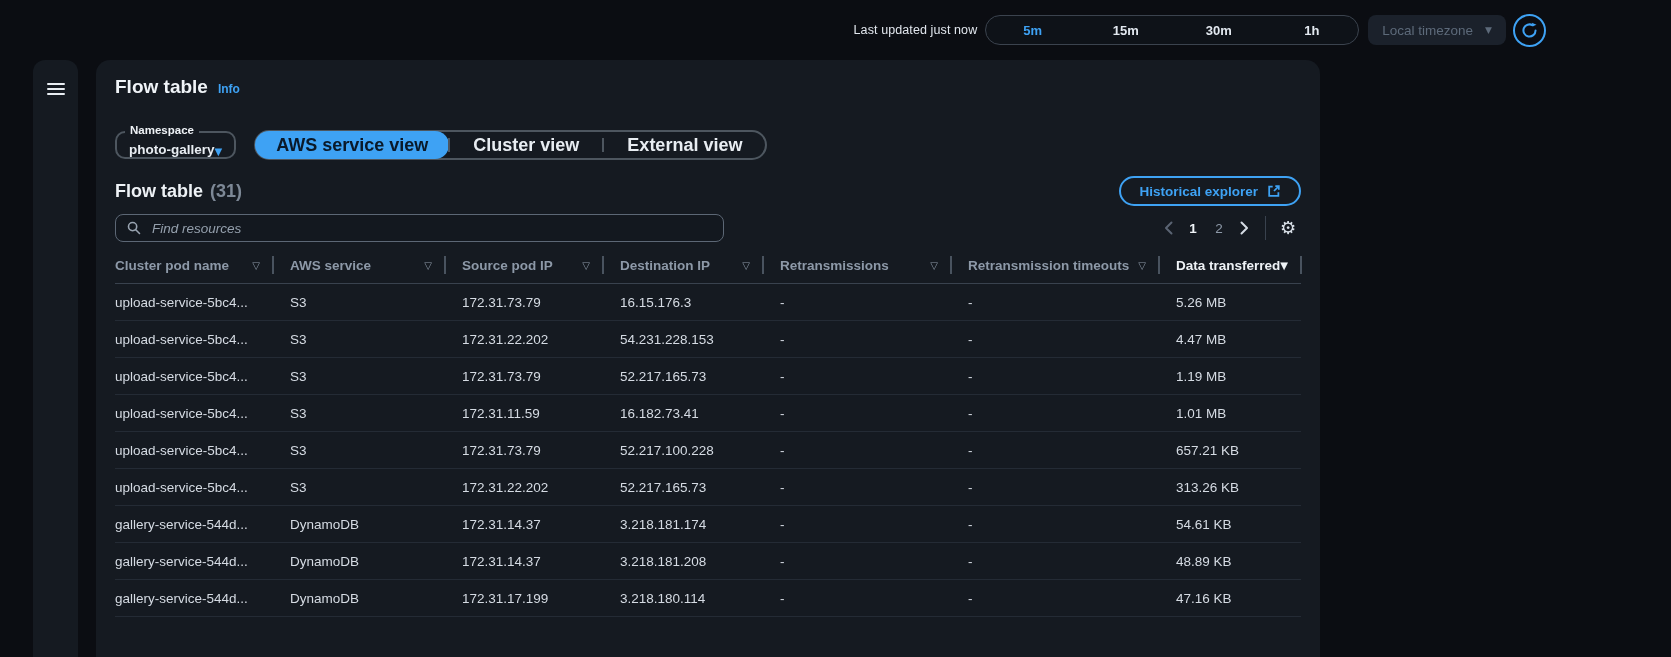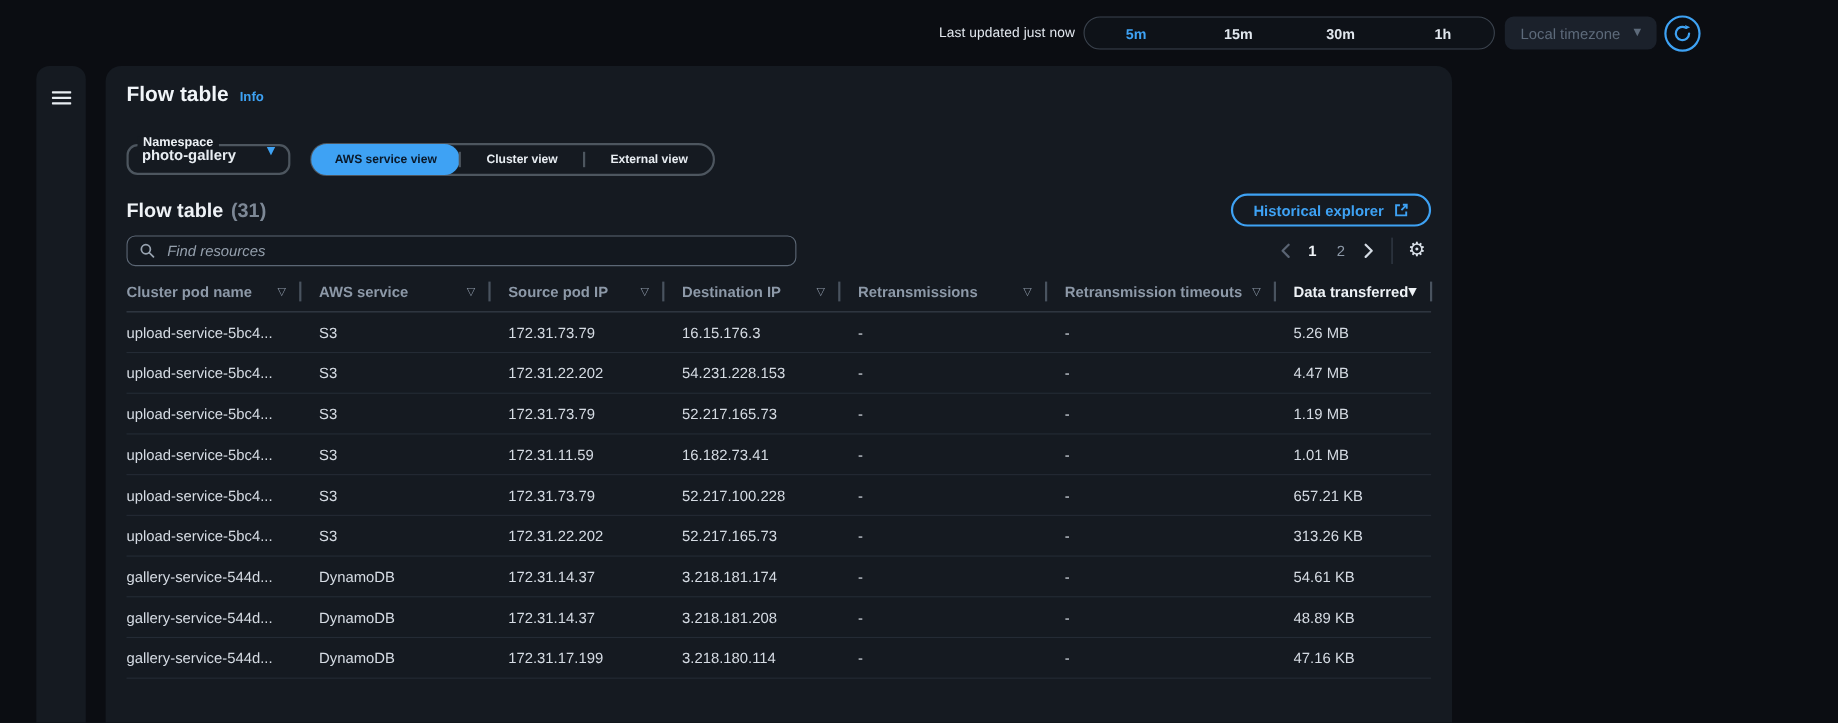--- a/index.html
+++ b/index.html
@@ -32,28 +32,28 @@
   .burger{background:none;border:none;height:22px;padding:2px}
 
   
   .card{position:absolute;left:96px;top:60px;bottom:0;width:1224px;
     background:#151a21;border-radius:14px 14px 0 0;padding:16px 19px 0}
   .titlerow{display:flex;align-items:baseline;gap:10px}
   .h1{font-size:19px;font-weight:bold;color:#f0f4f8}
   .info{font-size:12px;font-weight:bold;color:#3ea2f4;background:none;border:none;padding:0}
 
   .controls{display:flex;align-items:center;gap:18px;margin-top:32px;height:30px}
-  .ns{position:relative;display:flex;align-items:flex-start;gap:28px;height:28px;padding:0 12px;
+  .ns{position:relative;display:flex;align-items:flex-end;gap:0;height:28px;padding:0 12px;
     border:2px solid #4d565f;border-radius:10px;background:none;color:#e8edf2}
   .ns-label{position:absolute;top:-9px;left:8px;background:#151a21;padding:0 5px;
     font-size:11.5px;font-weight:bold;color:#eef2f6;white-space:nowrap}
   .ns-value{font-size:13.5px;font-weight:bold}
   .ns .caret{color:#3ea2f4;font-size:10px}
   .views{display:flex;align-items:center;height:30px;border:2px solid #4d565f;border-radius:16px}
-  .view{height:28px;display:flex;align-items:center;padding:0 23px;font-size:11px;
+  .view{height:28px;display:flex;align-items:center;padding:0 23px;font-size:18px;
     font-weight:bold;color:#e8edf2;background:none;border:none;white-space:nowrap}
   .view.active{background:#3ea2f4;color:#0a1929;border-radius:15px;padding:0 21px;margin:-1px}
   .vdiv{width:2px;height:14px;background:#4d565f}
 
   .sectionrow{display:flex;align-items:center;margin-top:16px}
   .h2wrap{display:flex;align-items:baseline;gap:7px}
   .h2{font-size:18px;font-weight:bold;color:#eef2f6}
   .count{font-size:18px;font-weight:bold;color:#7d8896}
   .histbtn{margin-left:auto;display:flex;align-items:center;gap:9px;height:30px;padding:0 18px;
     border:2px solid #3ea2f4;border-radius:16px;background:none;color:#3ea2f4;

